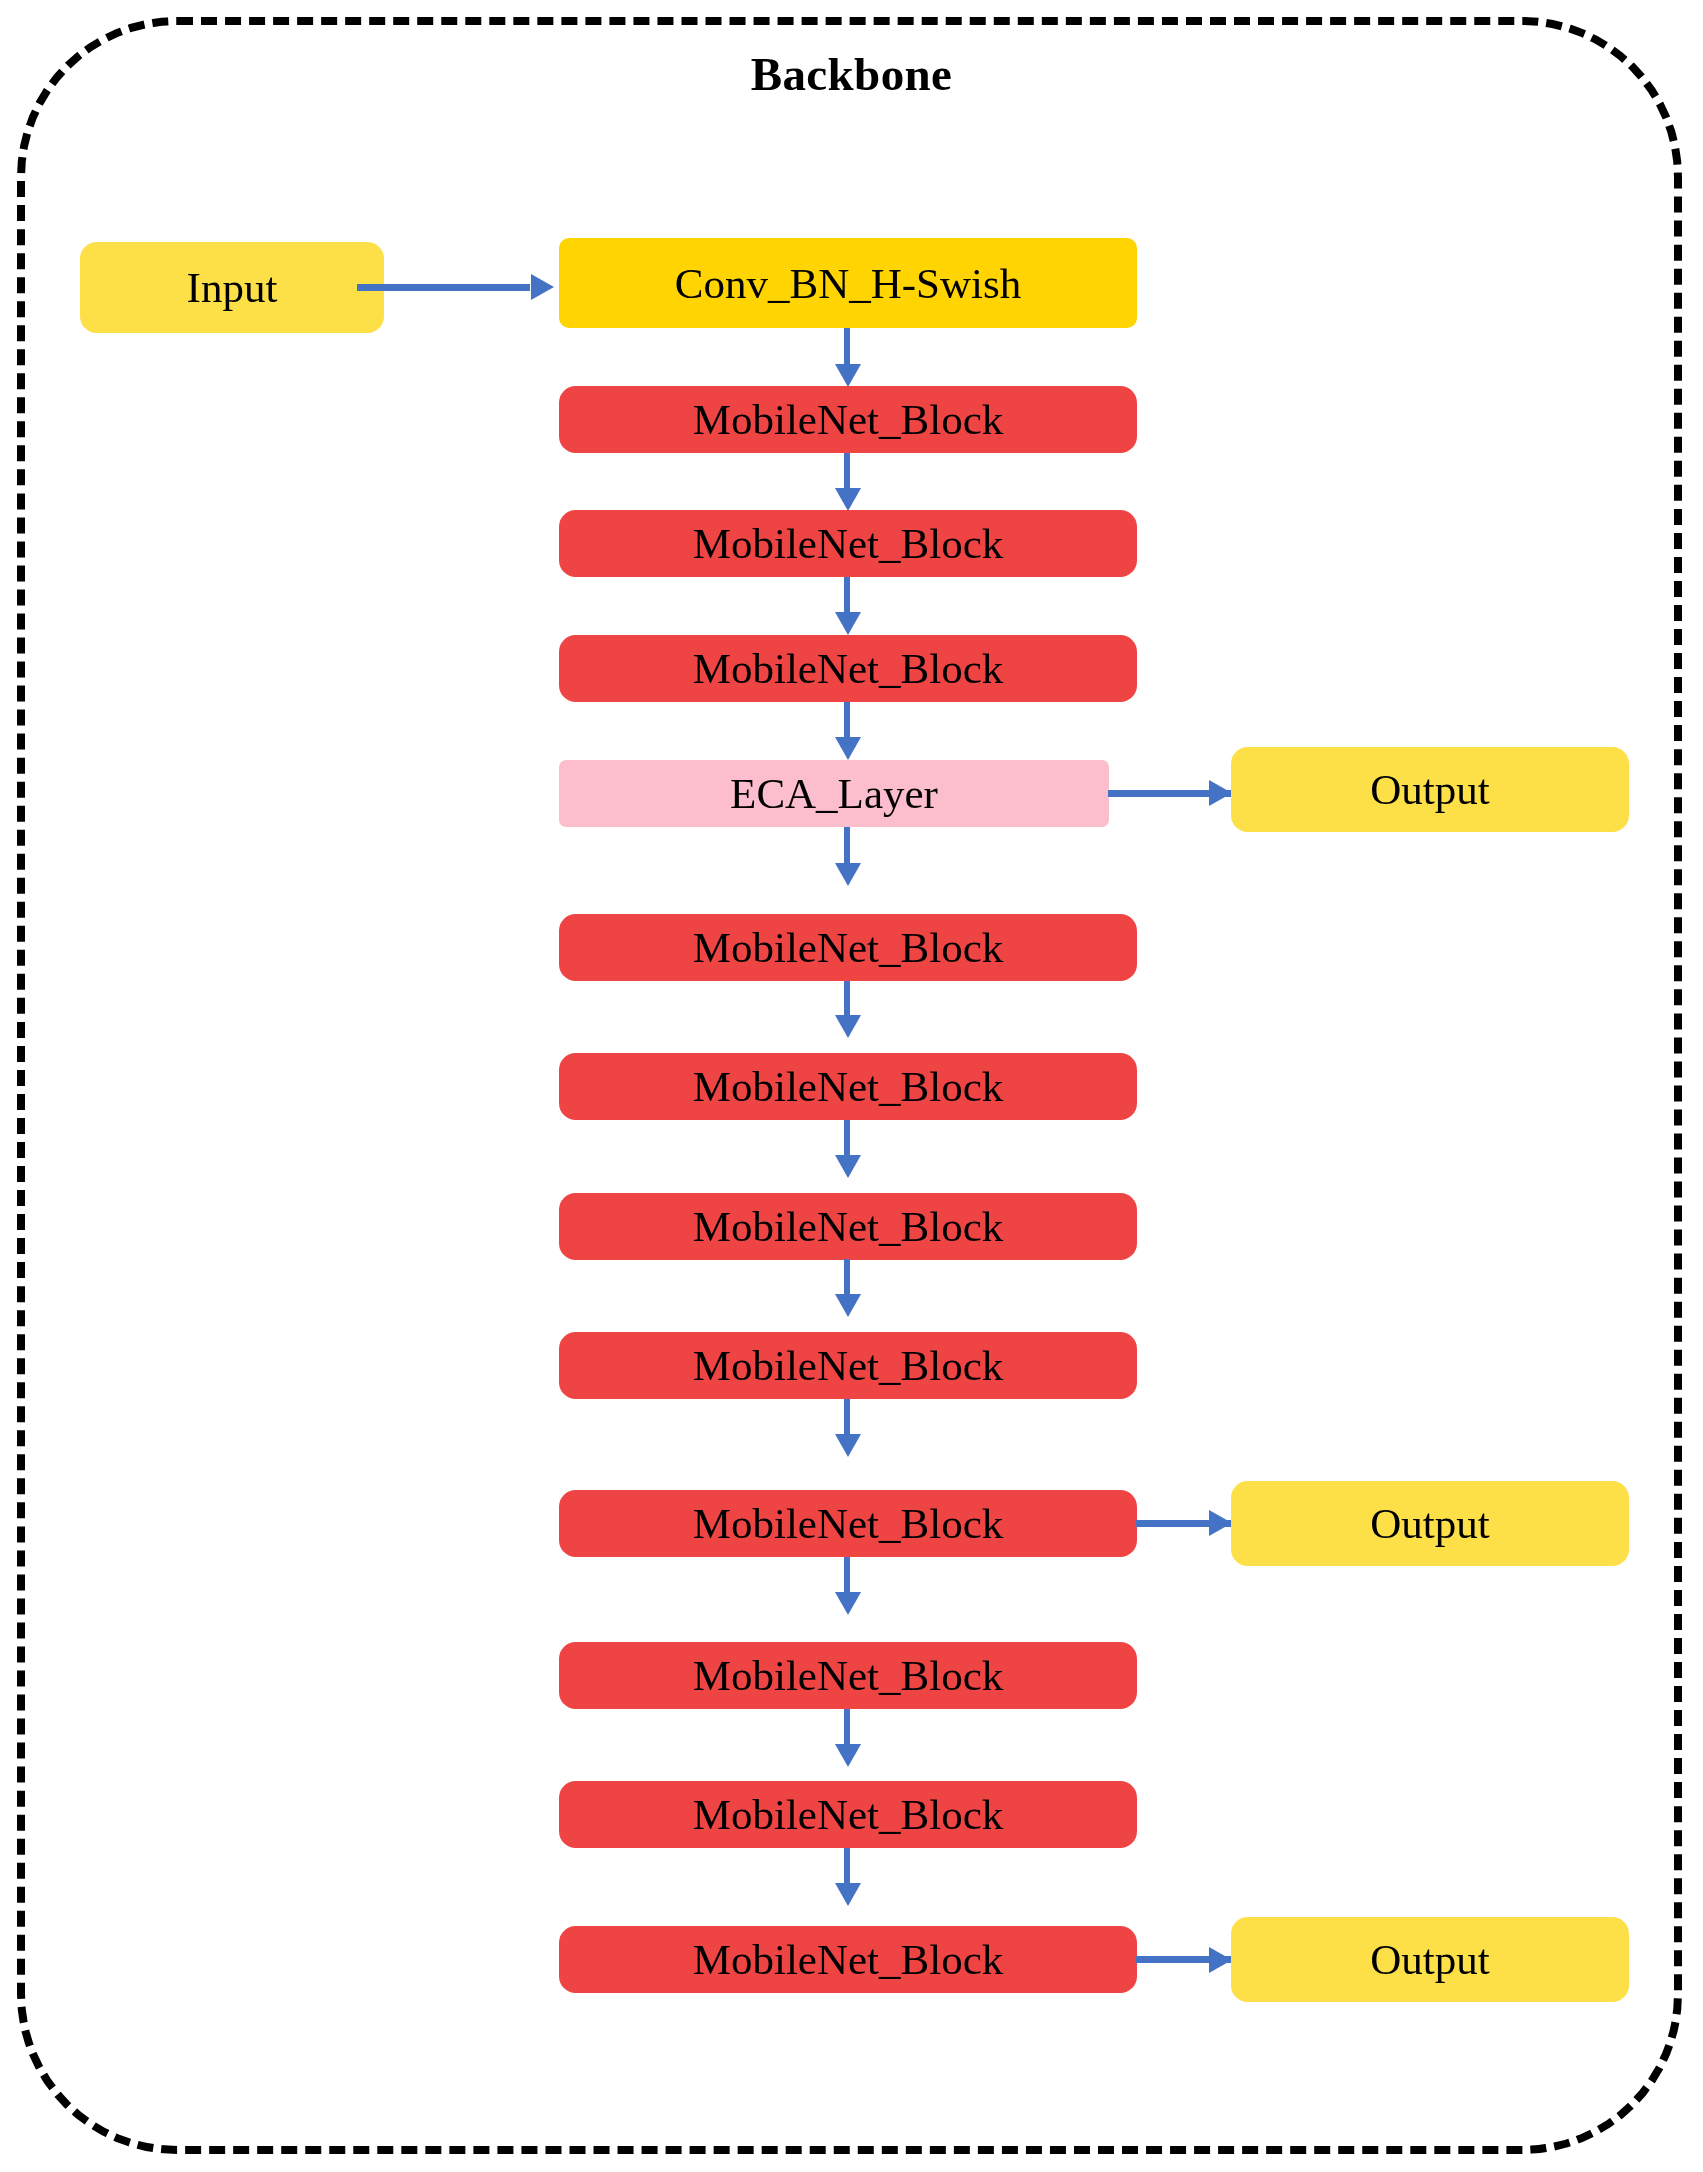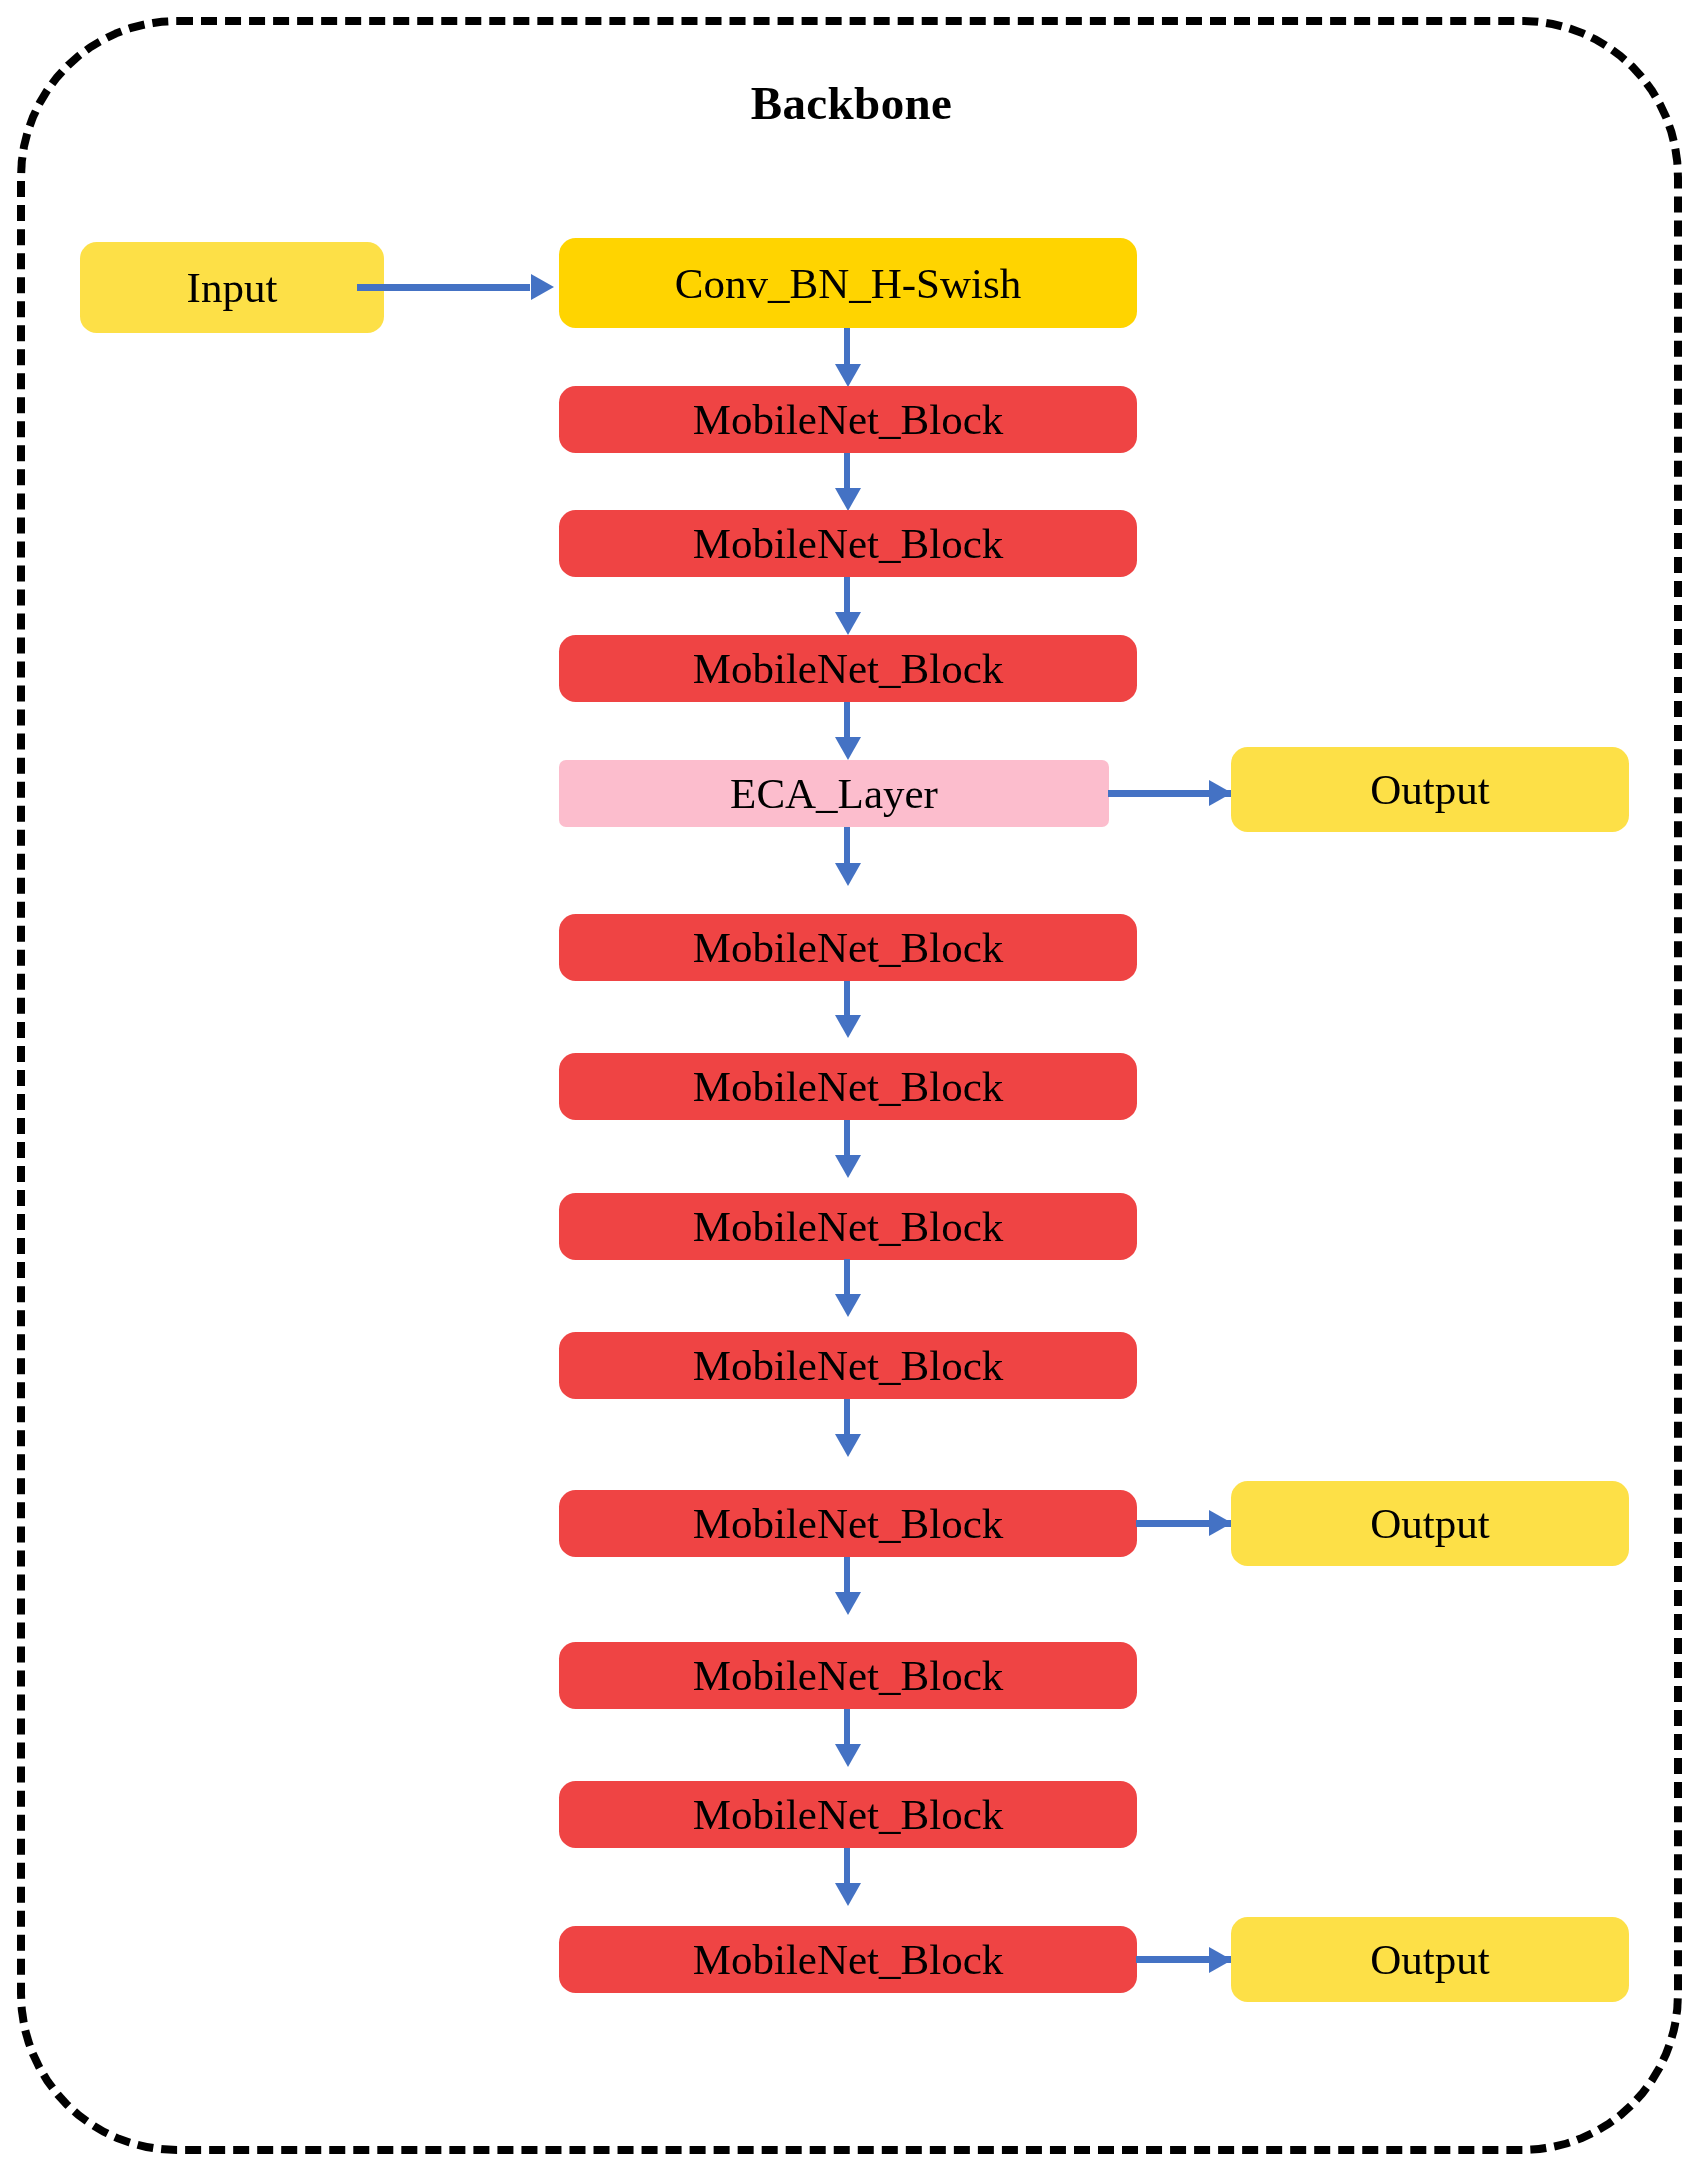--- a/index.html
+++ b/index.html
@@ -32,39 +32,38 @@
   #backbone-title {
     position: absolute;
     left: 0;
     top: 47px;
     width: 1703px;
     text-align: center;
     font-size: 47px;
     font-weight: bold;
     color: #000000;
     letter-spacing: 0.4px;
-    margin-top: 29px;
   }
 
   
   .node {
     position: absolute;
     box-sizing: border-box;
     display: flex;
     align-items: center;
     justify-content: center;
     border-radius: 16.7px;
     color: #000000;
     font-size: 43px;
     line-height: 1;
     white-space: nowrap;
   }
   .node.kind-input    { background: #fde047; margin-left: 28px; }
   .node.kind-output   { background: #fde047; }
-  .node.kind-conv     { background: #FFD400; }
+  .node.kind-conv     { background: #FFD400; border-radius: 10px; }
   .node.kind-mobilenet{ background: #ef4444; }
   .node.kind-eca      { background: #FCBDCD; border-radius: 7px; }
 
   
   .conn-v {
     position: absolute;
     background: #4472C4;
     width: 6px;
   }
   .conn-h {

